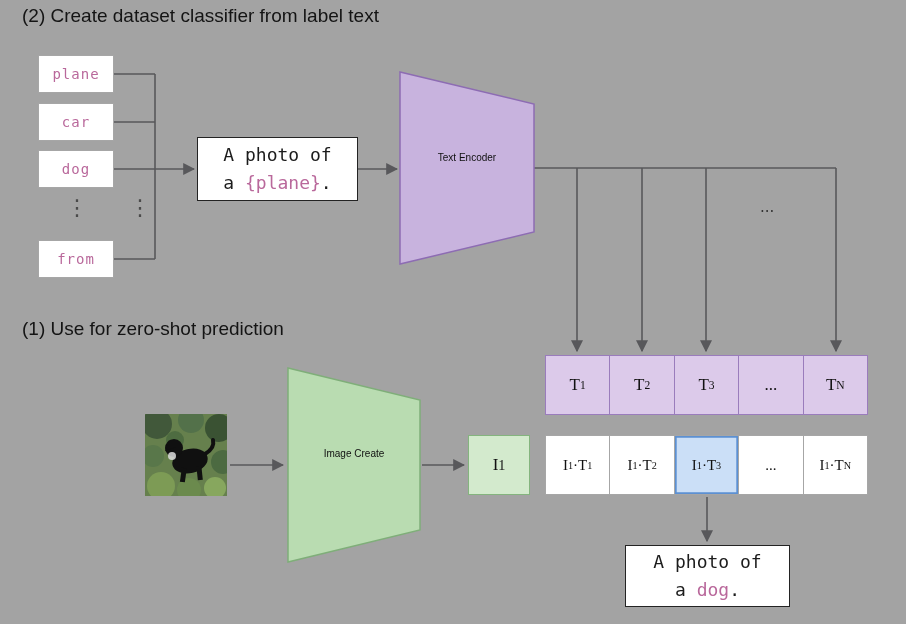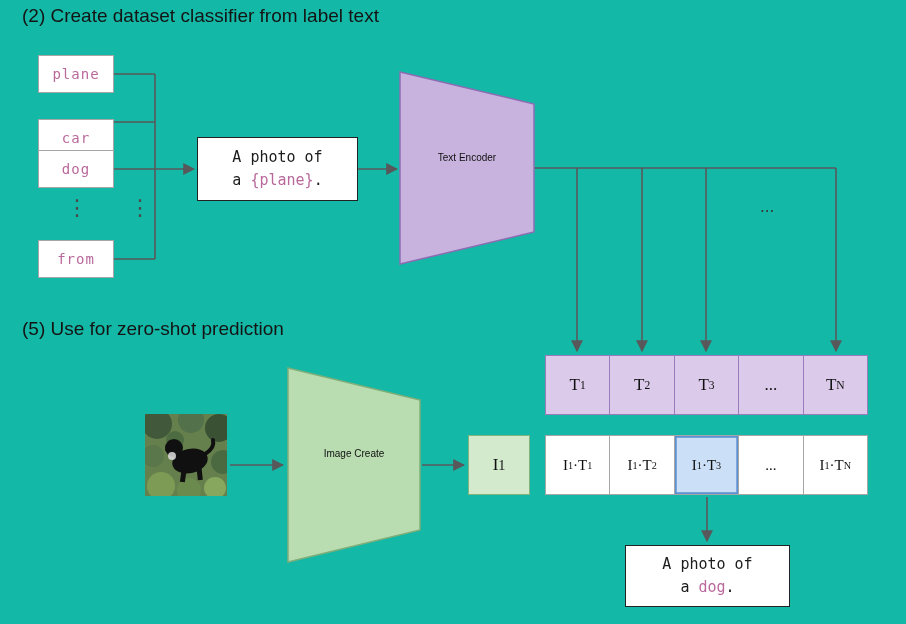--- a/index.html
+++ b/index.html
@@ -6,31 +6,31 @@
     --pink:#b9689b;
     --line:#58585b;
     --tfill:#dccaea;
     --tborder:#9a7cbc;
     --gfill:#b9dcb1;
     --gborder:#7fae79;
     --hlfill:#cbdff7;
     --hlborder:#5c90d2;
   }
   html,body{margin:0;padding:0;background:#ffffff;}
-  .canvas{position:relative;width:906px;height:624px;background:#14b8a6;
+  .canvas{position:relative;width:906px;height:624px;background:#a3a3a3;
           font-family:"Liberation Sans",sans-serif;overflow:hidden;}
   .wires{position:absolute;left:0;top:0;}
   .title{position:absolute;font-size:19px;color:#141414;}
   .label-box{position:absolute;left:38px;width:76px;height:38px;box-sizing:border-box;
     border:1px solid #a6a6a6;background:#fff;display:flex;align-items:center;justify-content:center;
     font-family:"DejaVu Sans Mono",monospace;font-size:14px;letter-spacing:1px;color:var(--pink);}
   .vdots{position:absolute;font-size:22px;color:#4a4a4a;font-family:"DejaVu Sans",sans-serif;}
   .prompt-box{position:absolute;box-sizing:border-box;border:1.5px solid #232323;background:#fff;
     display:flex;flex-direction:column;align-items:center;justify-content:center;
-    font-family:"DejaVu Sans Mono",monospace;font-size:15px;color:#1c1c1c;line-height:1.55;}
+    font-family:"DejaVu Sans Mono",monospace;font-size:18px;color:#1c1c1c;line-height:1.55;}
   .pink{color:var(--pink);}
   .enc-label{position:absolute;width:70px;font-size:10px;color:#101010;text-align:center;line-height:1.35;}
   .hdots{position:absolute;font-size:15px;color:#333;font-family:"DejaVu Sans",sans-serif;}
   .embed-row{position:absolute;left:545px;display:flex;width:323px;height:60px;box-sizing:border-box;}
   .t-row{top:355px;border:1.5px solid var(--tborder);background:var(--tfill);}
   .t-row .cell{border-left:1.5px solid var(--tborder);font-size:17px;}
   .sim-row{top:435px;border:1px solid #a6a6a6;background:#fff;}
   .sim-row .cell{border-left:1px solid #a6a6a6;font-size:15px;}
   .cell{flex:1 1 0;display:flex;align-items:center;justify-content:center;
     font-family:"Liberation Serif","DejaVu Serif",serif;color:#111;}
@@ -67,37 +67,37 @@
       <path d="M422 465 H464" marker-end="url(#arr)"></path>
       <path d="M707 497 V541" marker-end="url(#arr)"></path>
     </g>
     <polygon points="400,72 534,104 534,232 400,264" fill="#c8b3de" stroke="#8d6cb3" stroke-width="1.5"></polygon>
     <polygon points="288,368 420,400 420,530 288,562" fill="#b9dcb1" stroke="#7fae79" stroke-width="1.5"></polygon>
   </svg>
 
   <div class="title" style="left:22px;top:5px;">(2) Create dataset classifier from label text</div>
 
   <div class="label-box" style="top:55px;">plane</div>
-  <div class="label-box" style="top:103px;margin-top:16px;">car</div>
+  <div class="label-box" style="top:103px;">car</div>
   <div class="label-box" style="top:150px;">dog</div>
   <div class="label-box" style="top:240px;">from</div>
 
   <div class="vdots" style="left:66px;top:195px;">⋮</div>
   <div class="vdots" style="left:129px;top:195px;">⋮</div>
 
   <div class="prompt-box" style="left:197px;top:137px;width:161px;height:64px;">
     <div><span>A photo of</span></div>
     <div><span>a </span><span class="pink">{plane}</span><span>.</span></div>
   </div>
 
   <div class="enc-label" style="left:432px;top:151px;">Text Encoder</div>
 
   <div class="hdots" style="left:760px;top:198px;">...</div>
 
-  <div class="title" style="left:22px;top:318px;">(5) Use for zero-shot prediction</div>
+  <div class="title" style="left:22px;top:318px;">(1) Use for zero-shot prediction</div>
 
   <svg class="dog" width="82" height="82" viewBox="0 0 82 82">
     <g>
       <rect width="82" height="82" fill="#66804d"></rect>
       <circle cx="12" cy="10" r="15" fill="#41583a"></circle>
       <circle cx="46" cy="6" r="13" fill="#53714a"></circle>
       <circle cx="74" cy="14" r="14" fill="#3a5233"></circle>
       <circle cx="78" cy="48" r="12" fill="#4c6a41"></circle>
       <circle cx="8" cy="42" r="11" fill="#59774a"></circle>
       <circle cx="16" cy="72" r="14" fill="#7d9b55"></circle>

